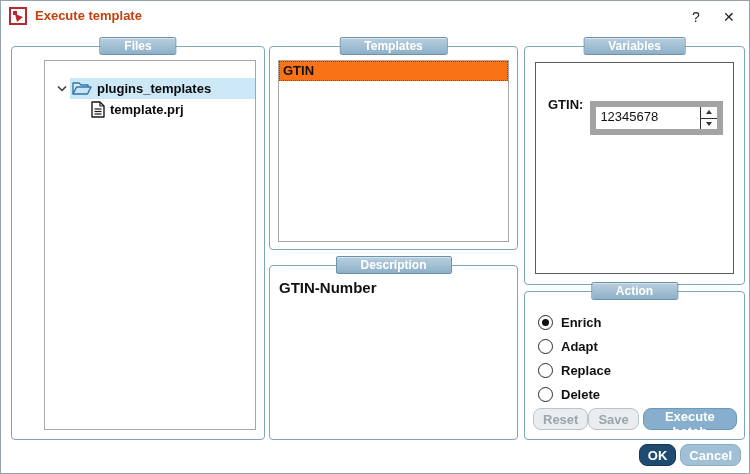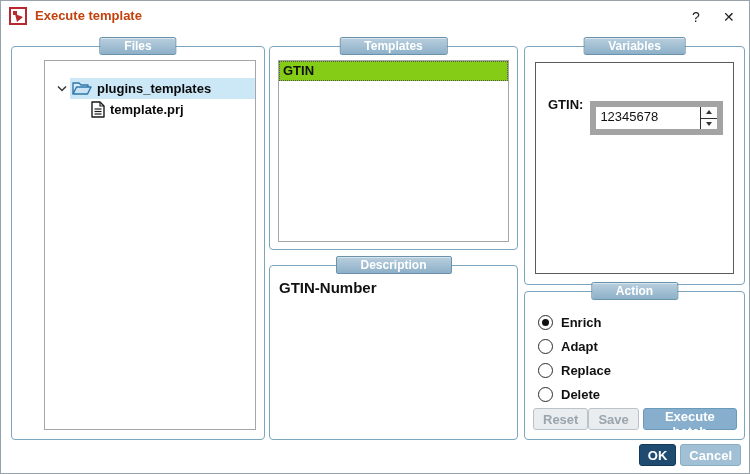--- a/index.html
+++ b/index.html
@@ -35,21 +35,21 @@
   .tree-row { display:flex; align-items:center; height:21px; cursor:default; }
   .tree-expander { width:16px; margin-left:9px; display:flex; justify-content:center; cursor:pointer; }
   .tree-node { display:flex; align-items:center; flex:1; height:21px; padding-left:2px; }
   .tree-node.selected { background:#cce8f7; }
   .tree-node .icon { margin-right:5px; display:flex; }
   .tree-label { font-weight:600; font-size:13px; color:#0a0a0a; }
   .indent-file { margin-left:44px; }
   
   .listbox { position:absolute; left:8px; top:13px; right:8px; bottom:7px; border:1px solid #a6a6a6; background:#fff; }
   .list-item { height:20px; line-height:20px; padding-left:4px; font-weight:600; font-size:13px; cursor:default; }
-  .list-item.selected { background:#84cc16; outline:1px dotted #555; outline-offset:-1px; }
+  .list-item.selected { background:#f97316; outline:1px dotted #555; outline-offset:-1px; }
   
   .desc-text { position:absolute; left:9px; top:13px; font-weight:600; font-size:15px; }
   
   .vars-panel { position:absolute; left:10px; top:15px; right:10px; bottom:10px; border:1px solid #5a5a5a; background:#fff; }
   .var-row { display:flex; align-items:center; margin:11px 10px 0 12px; }
   .var-label { font-weight:600; font-size:13px; margin-right:7px; white-space:nowrap; }
   .spinbox { flex:1; height:34px; border:6px solid #a3a3a3; display:flex; background:#fff; box-sizing:border-box;margin-top:27px; }
   .spin-value { flex:1; padding-left:4px; font-size:13px; line-height:20px; overflow:hidden; }
   .spin-btns { width:16px; border-left:1px solid #2f2f2f; display:flex; flex-direction:column; }
   .spin-up, .spin-down { flex:1; display:flex; align-items:center; justify-content:center; cursor:pointer; background:#fbfbfb; }
@@ -58,21 +58,21 @@
   .tri-down { width:0; height:0; border-left:3.5px solid transparent; border-right:3.5px solid transparent; border-top:4.5px solid #333; }
   
   .radio-row { position:absolute; left:13px; display:flex; align-items:center; height:16px; cursor:pointer; }
   .radio-circle { width:13px; height:13px; border:1px solid #2b2b2b; border-radius:50%; background:#fff;
                   display:flex; align-items:center; justify-content:center; margin-right:8px; flex:none; }
   .radio-circle.checked::after { content:""; width:7px; height:7px; border-radius:50%; background:#111; }
   .radio-label { font-weight:600; font-size:13px; }
   .r0 { top:22px; } .r1 { top:46px; } .r2 { top:70px; } .r3 { top:94px; }
   .action-btns { position:absolute; left:8px; right:7px; bottom:9px; display:flex; align-items:center; }
   .btn { font-family:"Liberation Sans", sans-serif; font-size:13px; font-weight:600; height:22px;
-         border-radius:3px; padding:0 9px; cursor:pointer; }
+         border-radius:8px; padding:0 9px; cursor:pointer; }
   .btn-disabled { background:#e9edef; border:1px solid #bac3c9; color:#9aa5ac; }
   .btn-exec { background:#87afcd; border:1px solid #6a9aba; color:#ffffff; margin-left:4px; }
   .spacer { flex:1; }
   
   .footer-btns { position:absolute; right:8px; top:443px; display:flex; gap:4px; }
   .btn-ok { background:#1f4b70; border:1px solid #143a57; color:#fff; padding:0 8px; }
   .btn-cancel { background:#a2c0d5; border:1px solid #8badc4; color:#fff; padding:0 8px; }
 </style>
 </head>
 <body>

